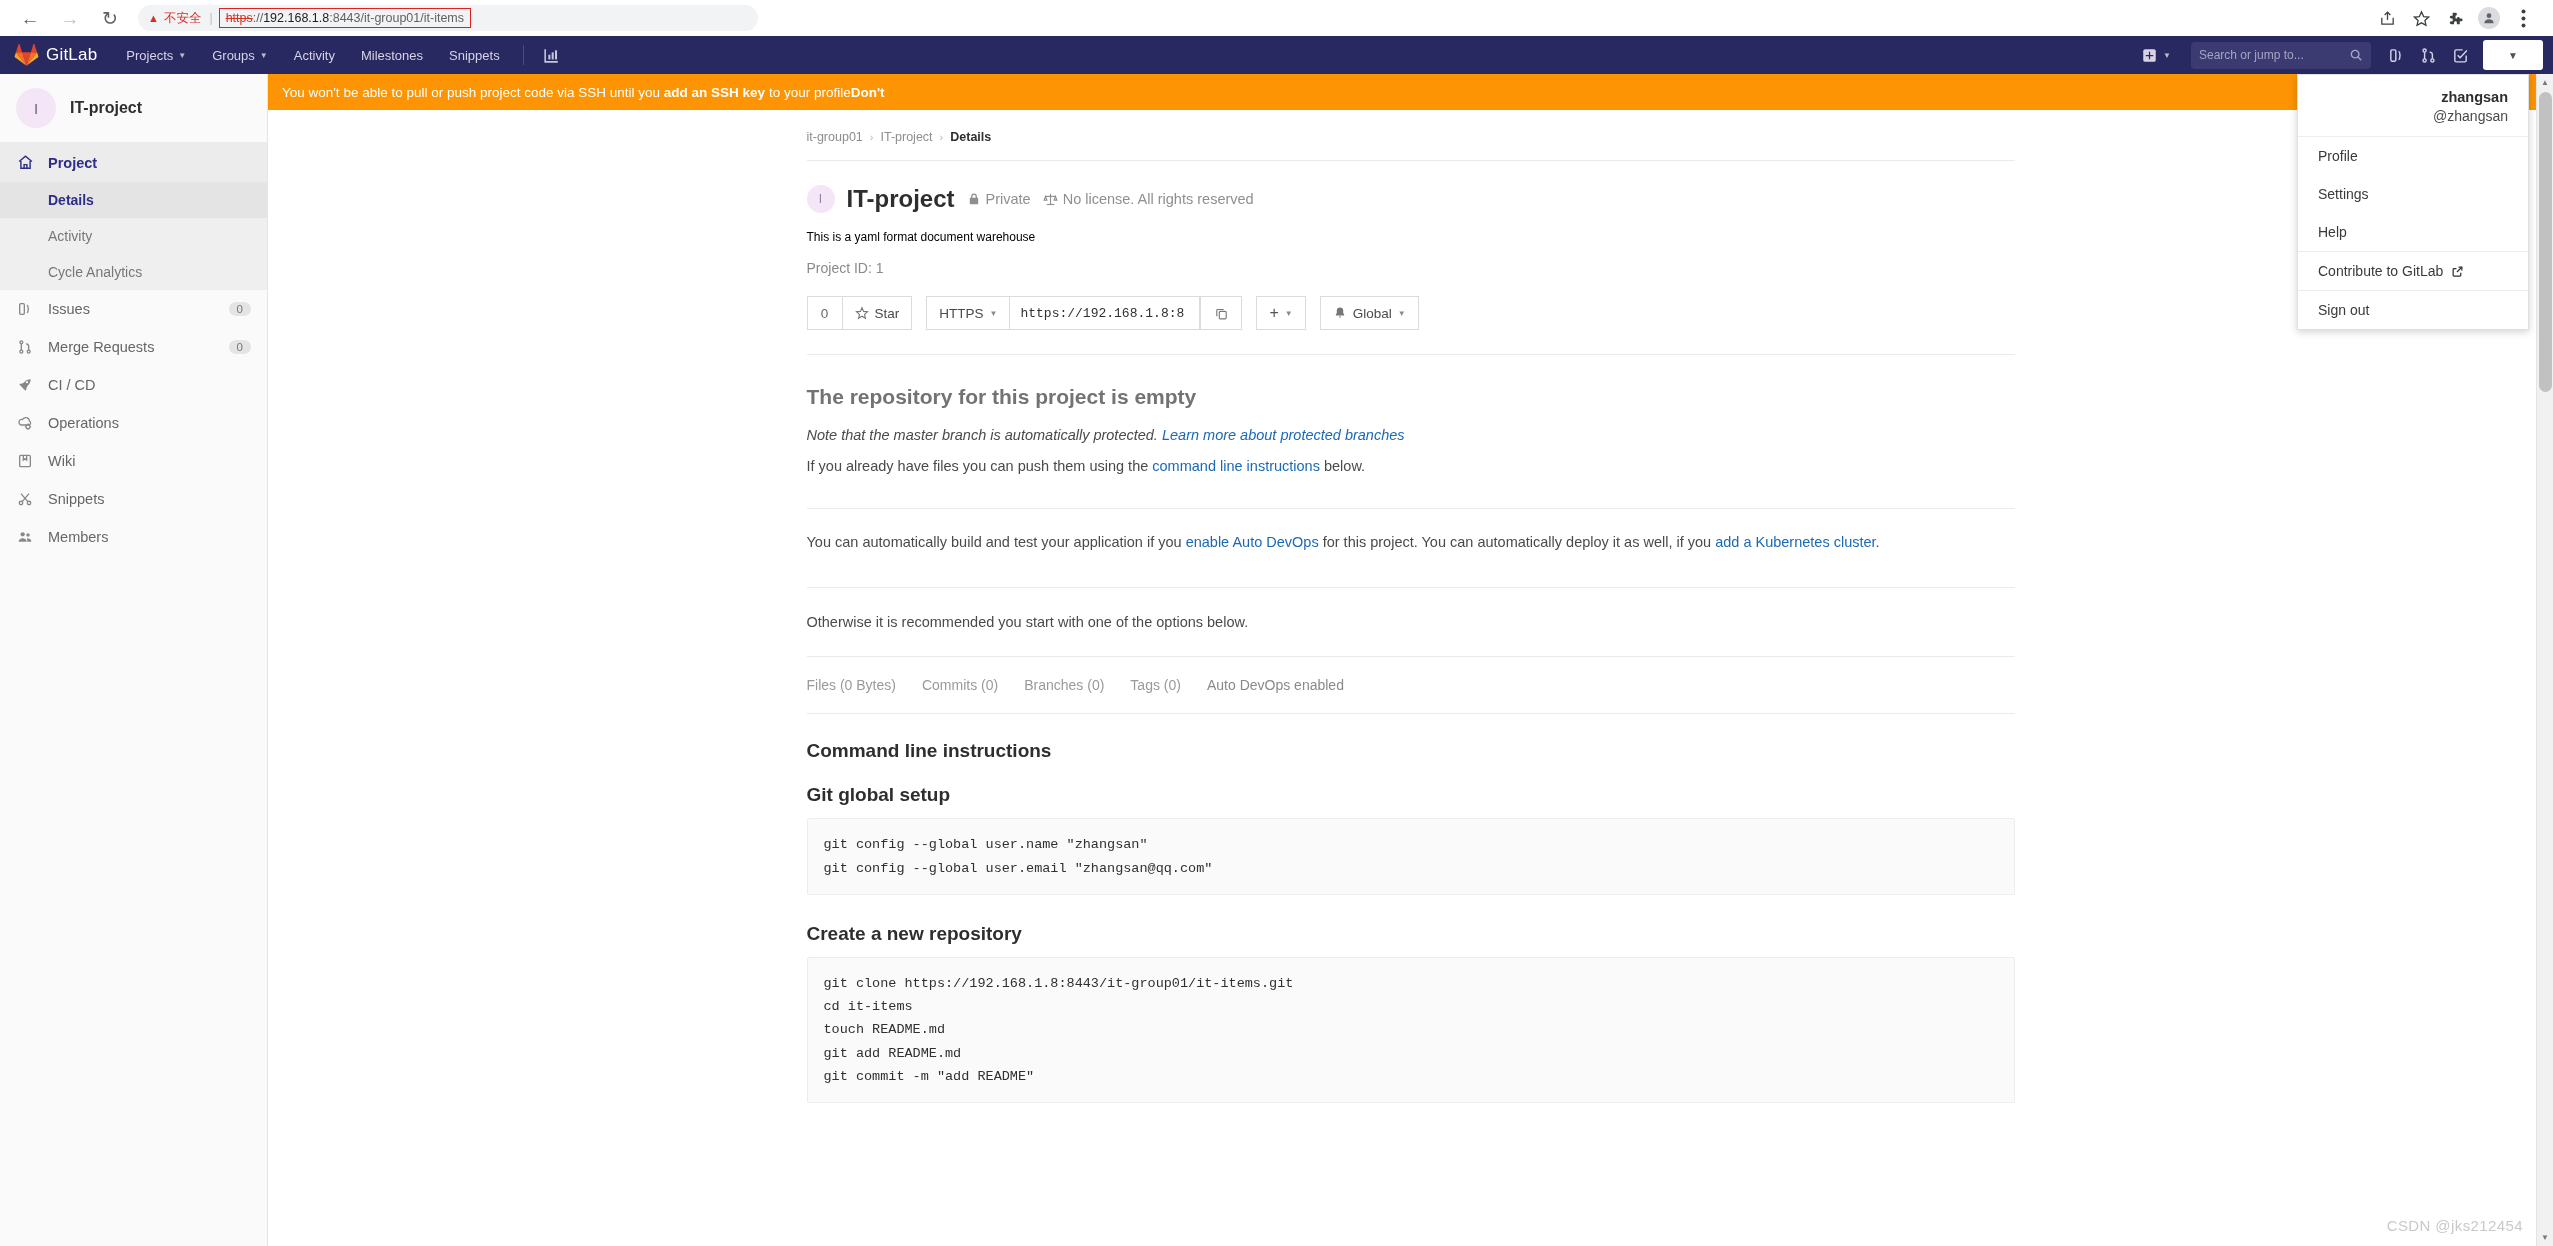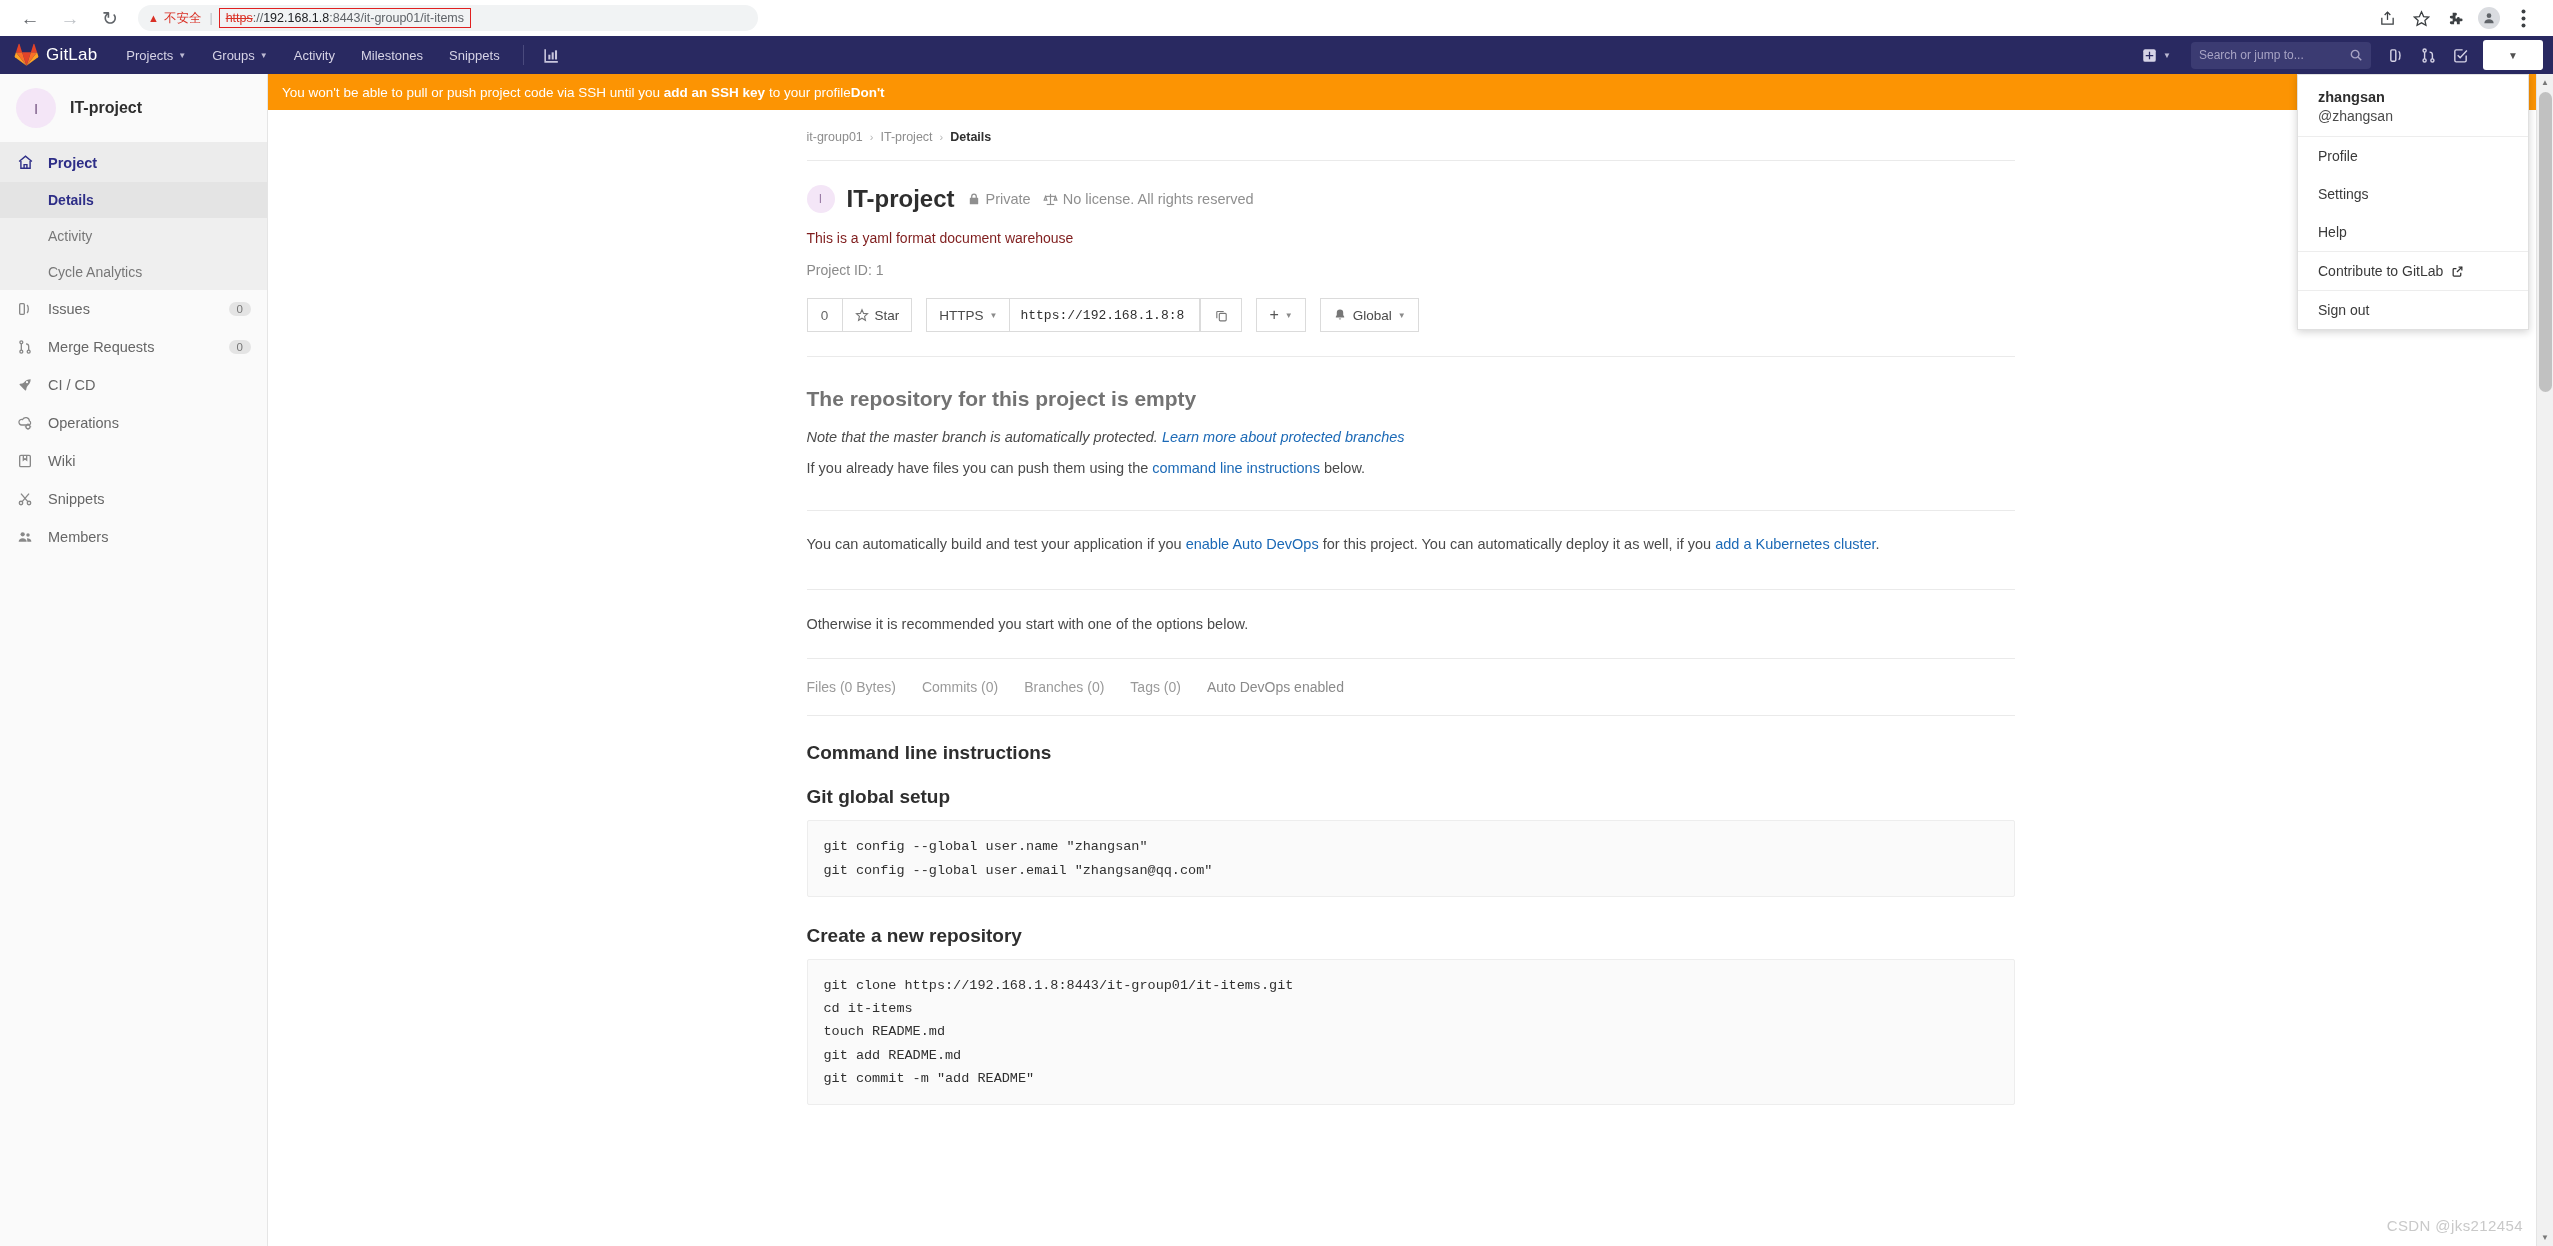--- a/index.html
+++ b/index.html
@@ -153,21 +153,21 @@
   .hr { height: 1px; background: #eaeaea; }
 
   .proj-head { display: flex; align-items: center; gap: 12px; padding: 24px 0 0; }
   .proj-avatar {
     width: 28px; height: 28px; border-radius: 50%; background: #f4e6f7;
     color: #9b7ba6; display: flex; align-items: center; justify-content: center;
     font-size: 12px;
   }
   .proj-name { font-size: 24px; font-weight: bold; color: #2e2e2e; }
   .meta-chip { display: flex; align-items: center; gap: 5px; color: #8f8f8f; font-size: 14.5px; }
-  .proj-desc { font-size: 14px; color: #7f1d1d; padding: 17px 0 0; }
+  .proj-desc { font-size: 12px; color: #000000; padding: 17px 0 0; }
   .proj-id { font-size: 14px; color: #8a8a8a; padding: 16px 0 0; }
 
   .clone-row { display: flex; align-items: center; gap: 14px; padding: 20px 0 24px; }
   .btn-group { display: flex; align-items: stretch; }
   .btn {
     border: 1px solid #dbdbdb; background: #fff; height: 34px;
     display: flex; align-items: center; gap: 6px; padding: 0 12px;
     font-size: 13.5px; color: #4a4a4a; cursor: pointer; white-space: nowrap;
     font-family: inherit;
   }
@@ -204,21 +204,21 @@
     font-size: 13.5px; color: #303030; line-height: 1.72; margin-bottom: 28px;
   }
 
   
   .user-dd {
     position: absolute; top: 0px; right: 24px; width: 232px;
     background: #fff; border: 1px solid #e0e0e0;
     box-shadow: 0 2px 8px rgba(0,0,0,.18); z-index: 50;
     font-size: 14px; color: #303030;
   }
-  .dd-head { padding: 14px 20px 12px; }
+  .dd-head { padding: 14px 20px 12px; text-align: right; }
   .dd-name { font-weight: bold; font-size: 14.5px; color: #2e2e2e; }
   .dd-handle { color: #4a4a4a; font-size: 14px; padding-top: 3px; }
   .dd-sep { height: 1px; background: #ededed; }
   .dd-item {
     padding: 11px 20px; cursor: pointer; display: flex; align-items: center; gap: 8px;
     color: #3a3a3a;
   }
 
   
   .arrow-svg { position: absolute; inset: 0; pointer-events: none; z-index: 55; }

